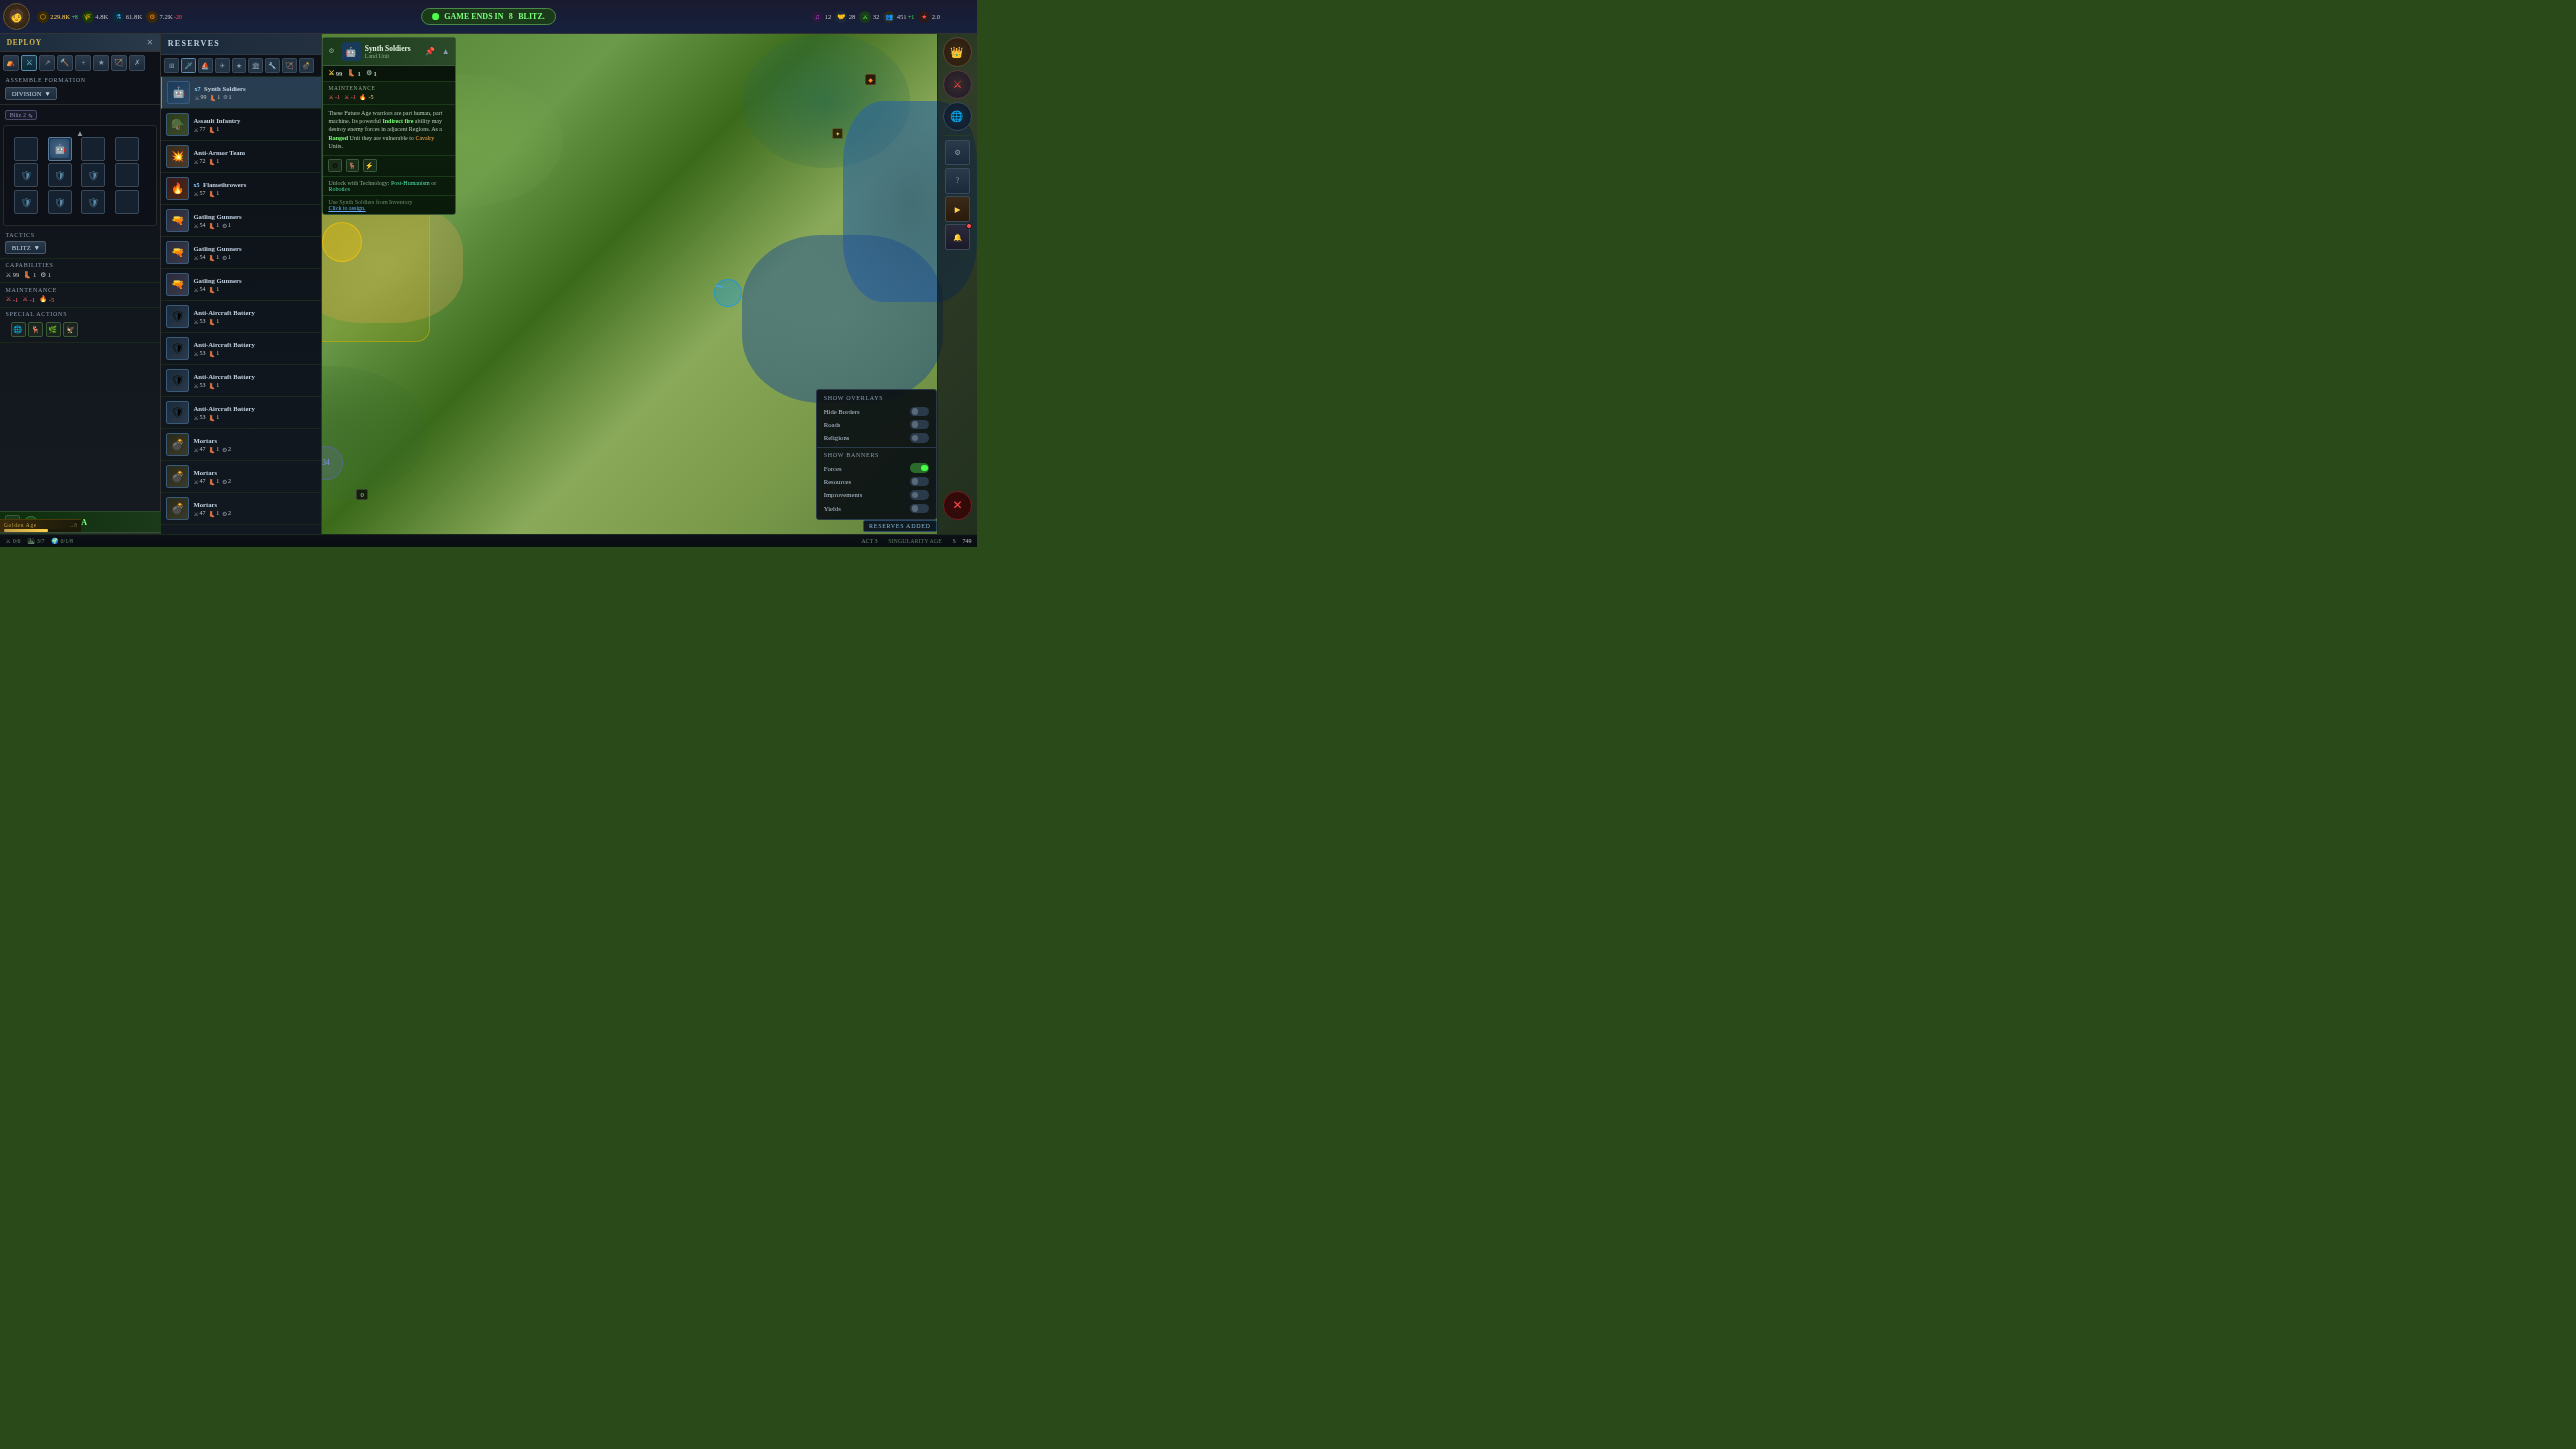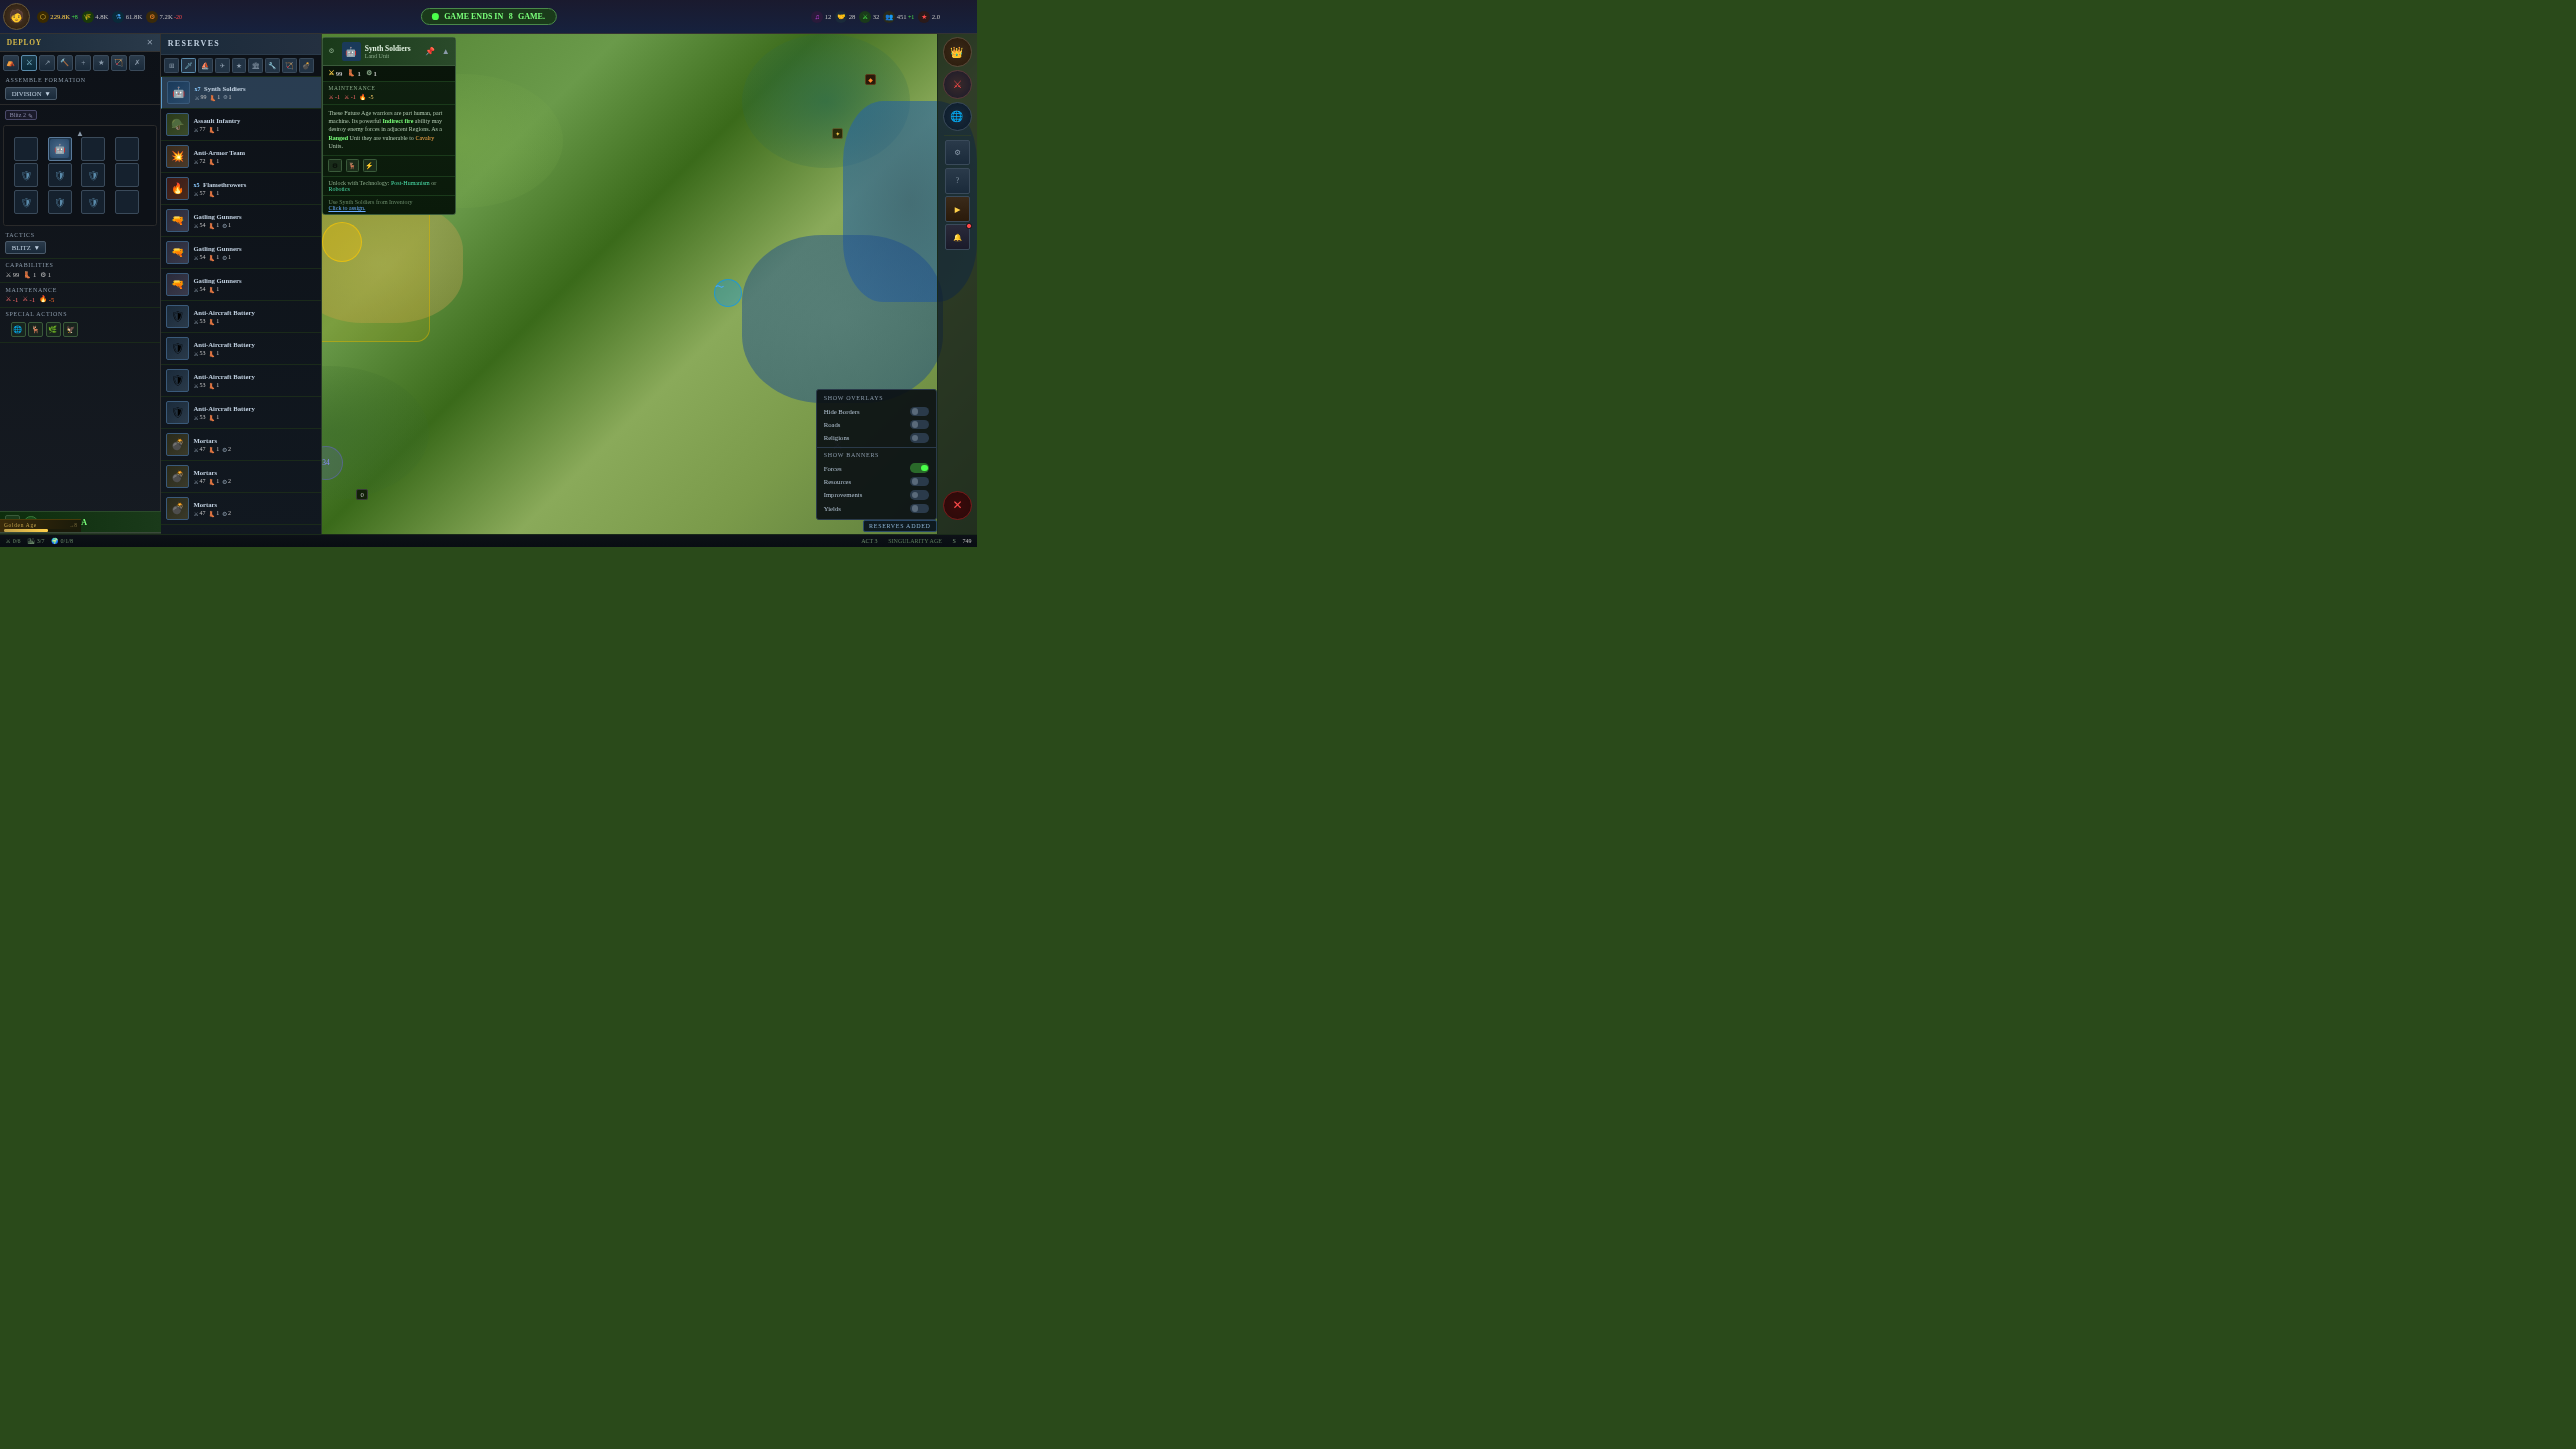--- a/index.html
+++ b/index.html
@@ -907,21 +907,21 @@
       <div class="icon-circle" style="background:#3a2a0a;color:#ff8a2a;">⚙</div>
       <span style="color:#c0c0c0;font-size:6.7px;">7.2K</span>
       <span style="color:#ff4a4a;font-size:6px;">-20</span>
     </div>
   </div>
 
   <div id="game-end-banner">
     <div class="green-dot"></div>
     <span>GAME ENDS IN</span>
     <span style="font-weight:bold;">8</span>
-    <span>GAME.</span>
+    <span>BLITZ.</span>
   </div>
 
   <div style="position:absolute;right:37px;display:flex;gap:4px;align-items:center;">
     <div class="top-icon-group">
       <div class="icon-circle" style="background:#2a1a3a;color:#df4aff;">♫</div>
       <span style="color:#c0c0c0;font-size:6.7px;">12</span>
     </div>
     <div class="top-icon-group">
       <div class="icon-circle" style="background:#1a2a3a;color:#4affdf;">🤝</div>
       <span style="color:#c0c0c0;font-size:6.7px;">28</span>

